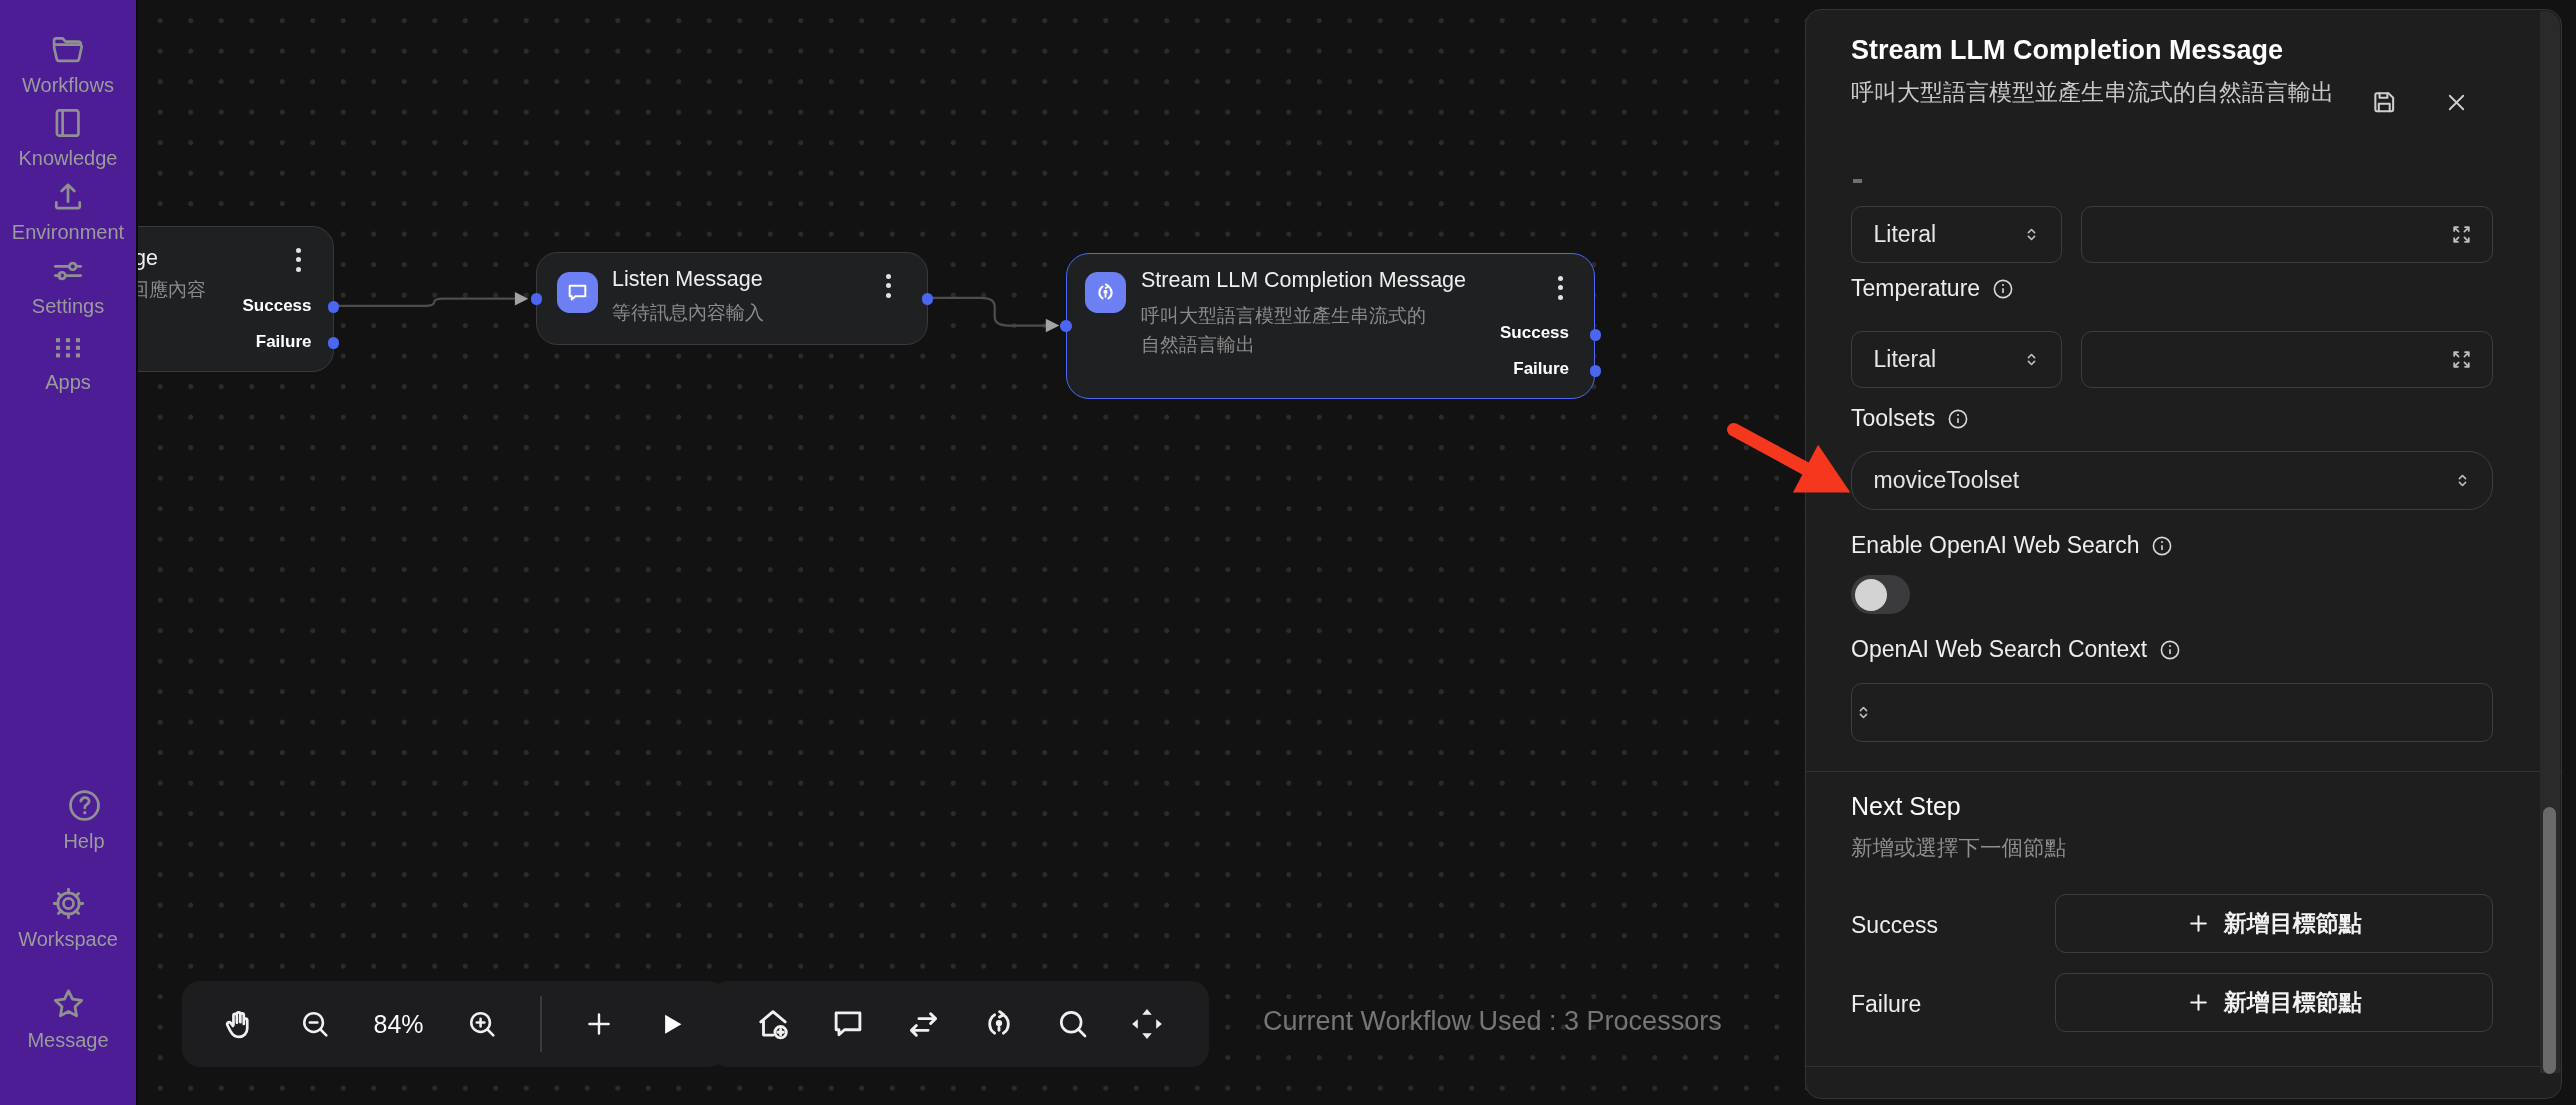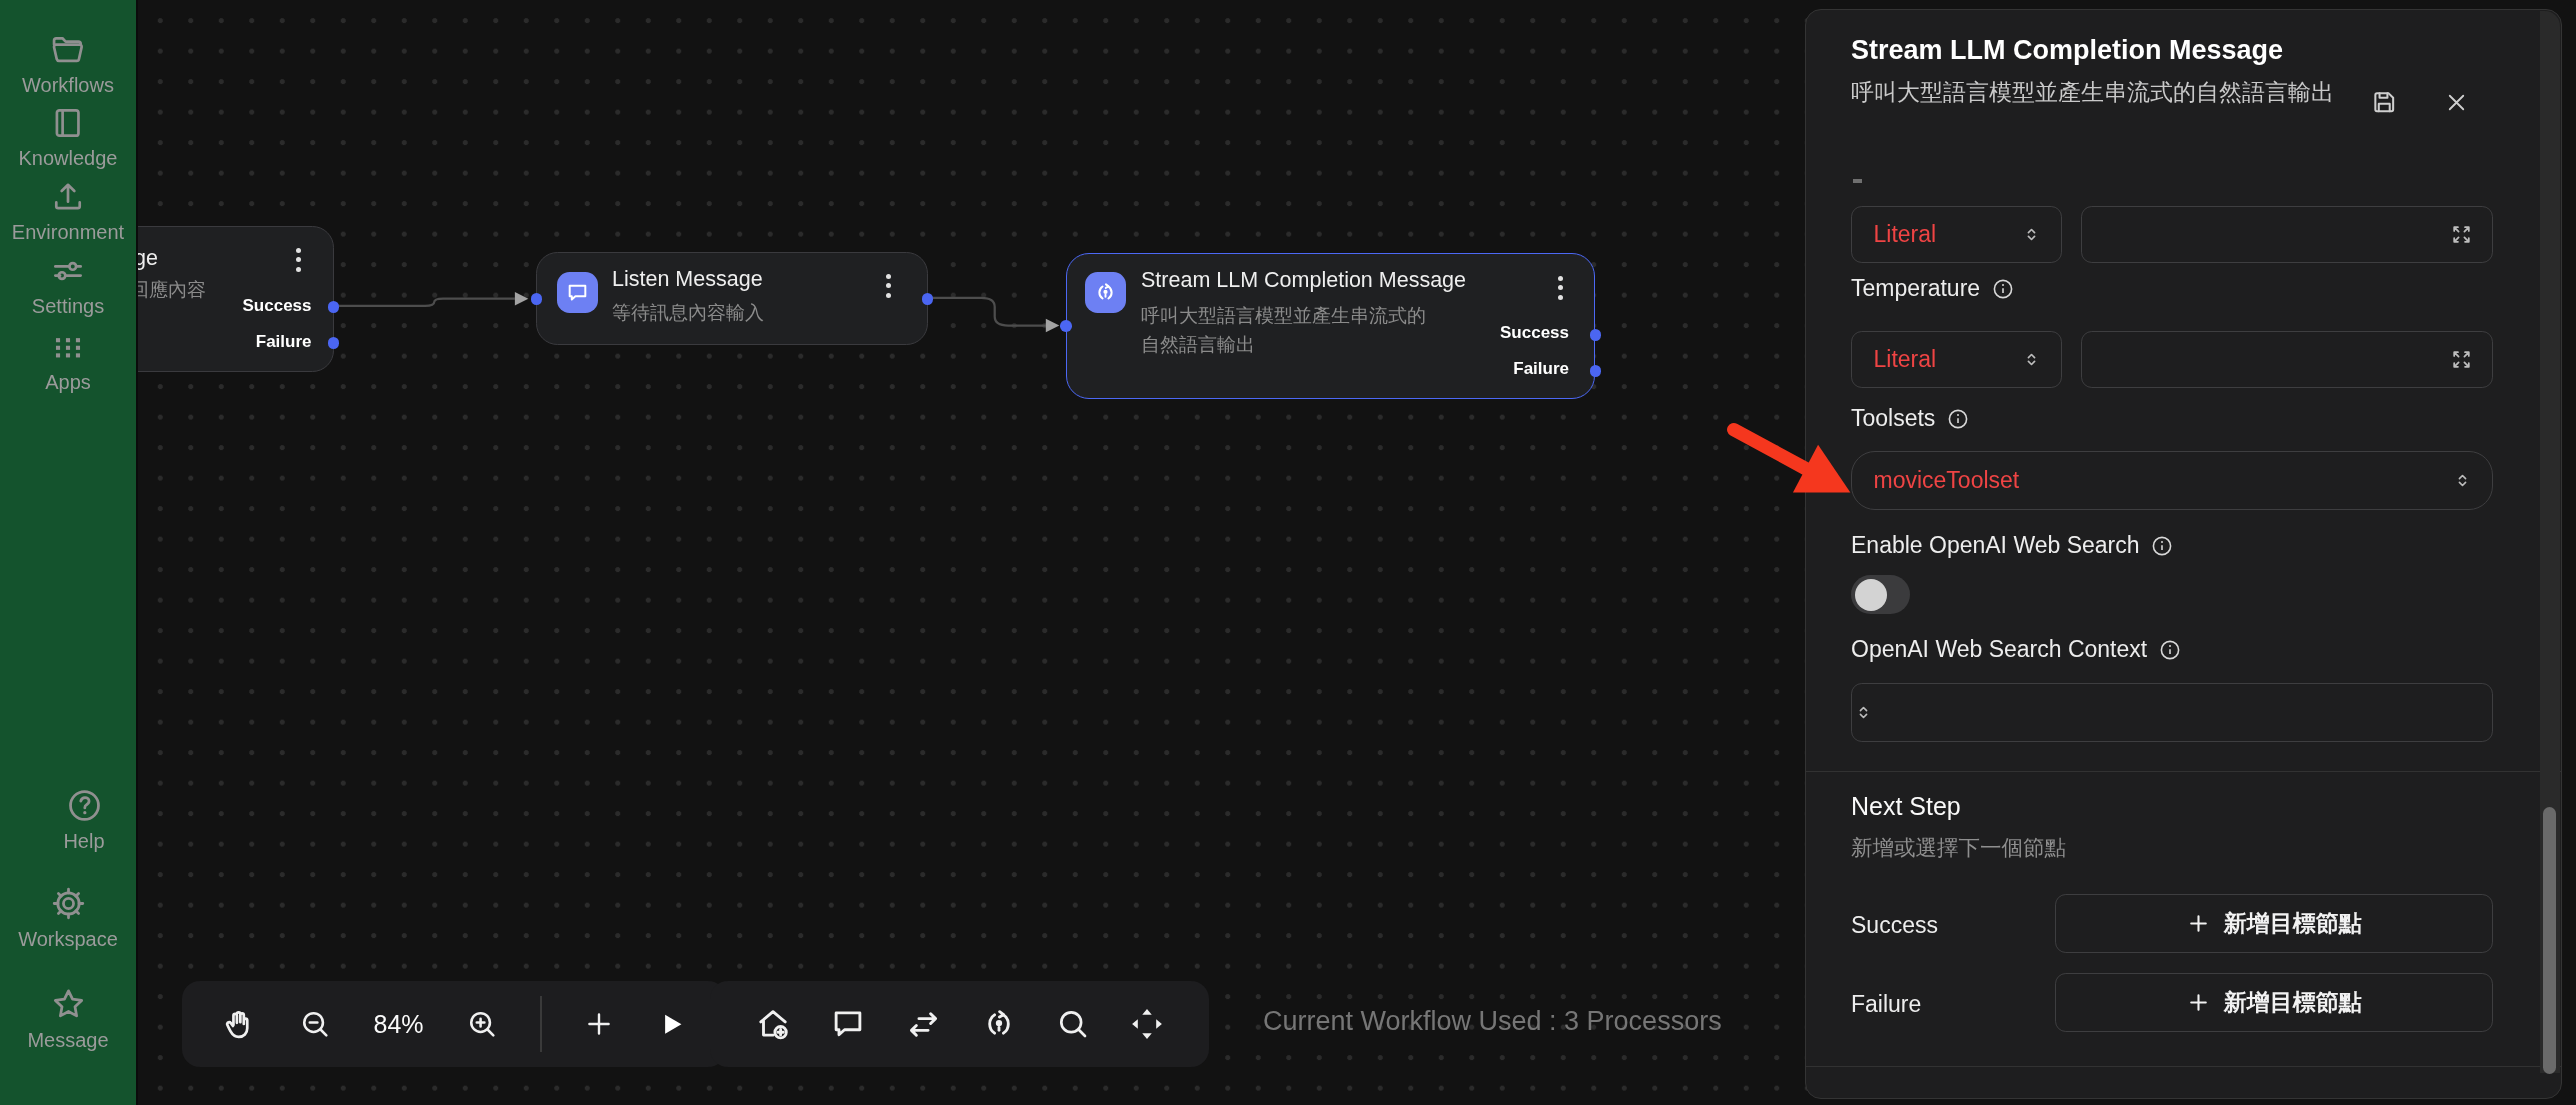--- a/index.html
+++ b/index.html
@@ -5,21 +5,21 @@
   html,body{margin:0;padding:0;background:#0f0f0f;}
   body{width:2576px;height:1105px;position:relative;overflow:hidden;
        font-family:"Liberation Sans","DejaVu Sans",sans-serif;color:#e8e8e8;}
   .abs{position:absolute;}
   
   #canvas{left:136px;top:0;width:2440px;height:1105px;background-color:#121212;
     background-image:radial-gradient(circle,#2b2b2b 2.2px,transparent 2.3px);
     background-size:30.5px 30.5px;background-position:9px 5.4px;}
   #rightstrip{left:2562px;top:0;width:14.4px;height:1105px;background:#121212;}
   
-  #sidebar{left:0;top:0;width:136px;height:1105px;background:#14532d;border-right:2.7px solid #0b0b0b;z-index:5;}
+  #sidebar{left:0;top:0;width:136px;height:1105px;background:#4c1d95;border-right:2.7px solid #0b0b0b;z-index:5;}
   .side-item{position:absolute;left:0;width:136px;display:flex;flex-direction:column;align-items:center;gap:5.4px;cursor:pointer;}
   .side-item svg{stroke:#909090;fill:none;stroke-width:1.7;stroke-linecap:round;stroke-linejoin:round;}
   .side-item .lbl{font-size:20px;color:#9b9b9b;}
   
   .node{position:absolute;background:#1f2022;border:1.3px solid #3a3a3e;border-radius:21.5px;z-index:2;}
   .node.selected{border:1.8px solid #4c68f5;border-radius:23px;}
   .node-title{position:absolute;font-size:21.5px;color:#efefef;white-space:nowrap;}
   .node-sub{position:absolute;font-size:19px;color:#8b8b8b;line-height:29px;}
   .node-icon{position:absolute;width:41px;height:41px;border-radius:12.6px;background:#6d80f3;
     display:flex;align-items:center;justify-content:center;}
@@ -40,21 +40,21 @@
   #panel{left:1805px;top:9px;width:757px;height:1090px;background:#1e1e1f;border:0.9px solid #343434;
     border-radius:16px;z-index:6;box-sizing:border-box;}
   #panel .pt{position:absolute;left:45px;top:25px;font-size:27px;font-weight:bold;color:#fff;}
   #panel .psub{position:absolute;left:45px;top:66px;width:489px;font-size:23px;line-height:33px;color:#c9c9c9;}
   .icon-btn{position:absolute;cursor:pointer;}
   .icon-btn svg{stroke:#cfcfcf;fill:none;stroke-width:1.6;stroke-linecap:round;stroke-linejoin:round;}
   .field-label{position:absolute;left:45px;font-size:23px;color:#ededed;display:flex;align-items:center;gap:10.8px;text-align:center;}
   .field-label svg{stroke:#d8d8d8;fill:none;stroke-width:1.6;}
   .box{position:absolute;border:1.3px solid #3e3e40;border-radius:10.8px;background:#1e1e1f;box-sizing:border-box;
     display:flex;align-items:center;cursor:pointer;}
-  .box .val{font-size:23px;color:#ef4444;padding-left:21.5px;flex:1;white-space:nowrap;}
+  .box .val{font-size:23px;color:#e5e5e5;padding-left:21.5px;flex:1;white-space:nowrap;}
   .box svg{stroke:#bdbdbd;fill:none;stroke-width:1.7;stroke-linecap:round;stroke-linejoin:round;margin-right:18px;flex:none;}
   .toggle{position:absolute;left:45px;width:59px;height:39px;border-radius:20px;background:#3b3b3d;cursor:pointer;}
   .toggle .knob{position:absolute;left:3.6px;top:3.6px;width:32px;height:32px;border-radius:50%;background:#d3d3d3;}
   .divider-h{position:absolute;left:0;width:755px;height:0.9px;background:#323232;}
   .next-title{position:absolute;left:45px;font-size:25px;color:#fafafa;}
   .next-sub{position:absolute;left:45px;font-size:21.5px;color:#8f8f8f;}
   .row-lbl{position:absolute;left:45px;font-size:23px;color:#ededed;}
   .add-btn{position:absolute;left:249px;width:438px;height:59px;border:1.3px solid #3e3e40;border-radius:10.8px;
     display:flex;align-items:center;justify-content:center;gap:12.6px;font-size:23px;font-weight:bold;color:#f2f2f2;cursor:pointer;box-sizing:border-box;}
   .add-btn svg{stroke:#f2f2f2;stroke-width:2;stroke-linecap:round;}

